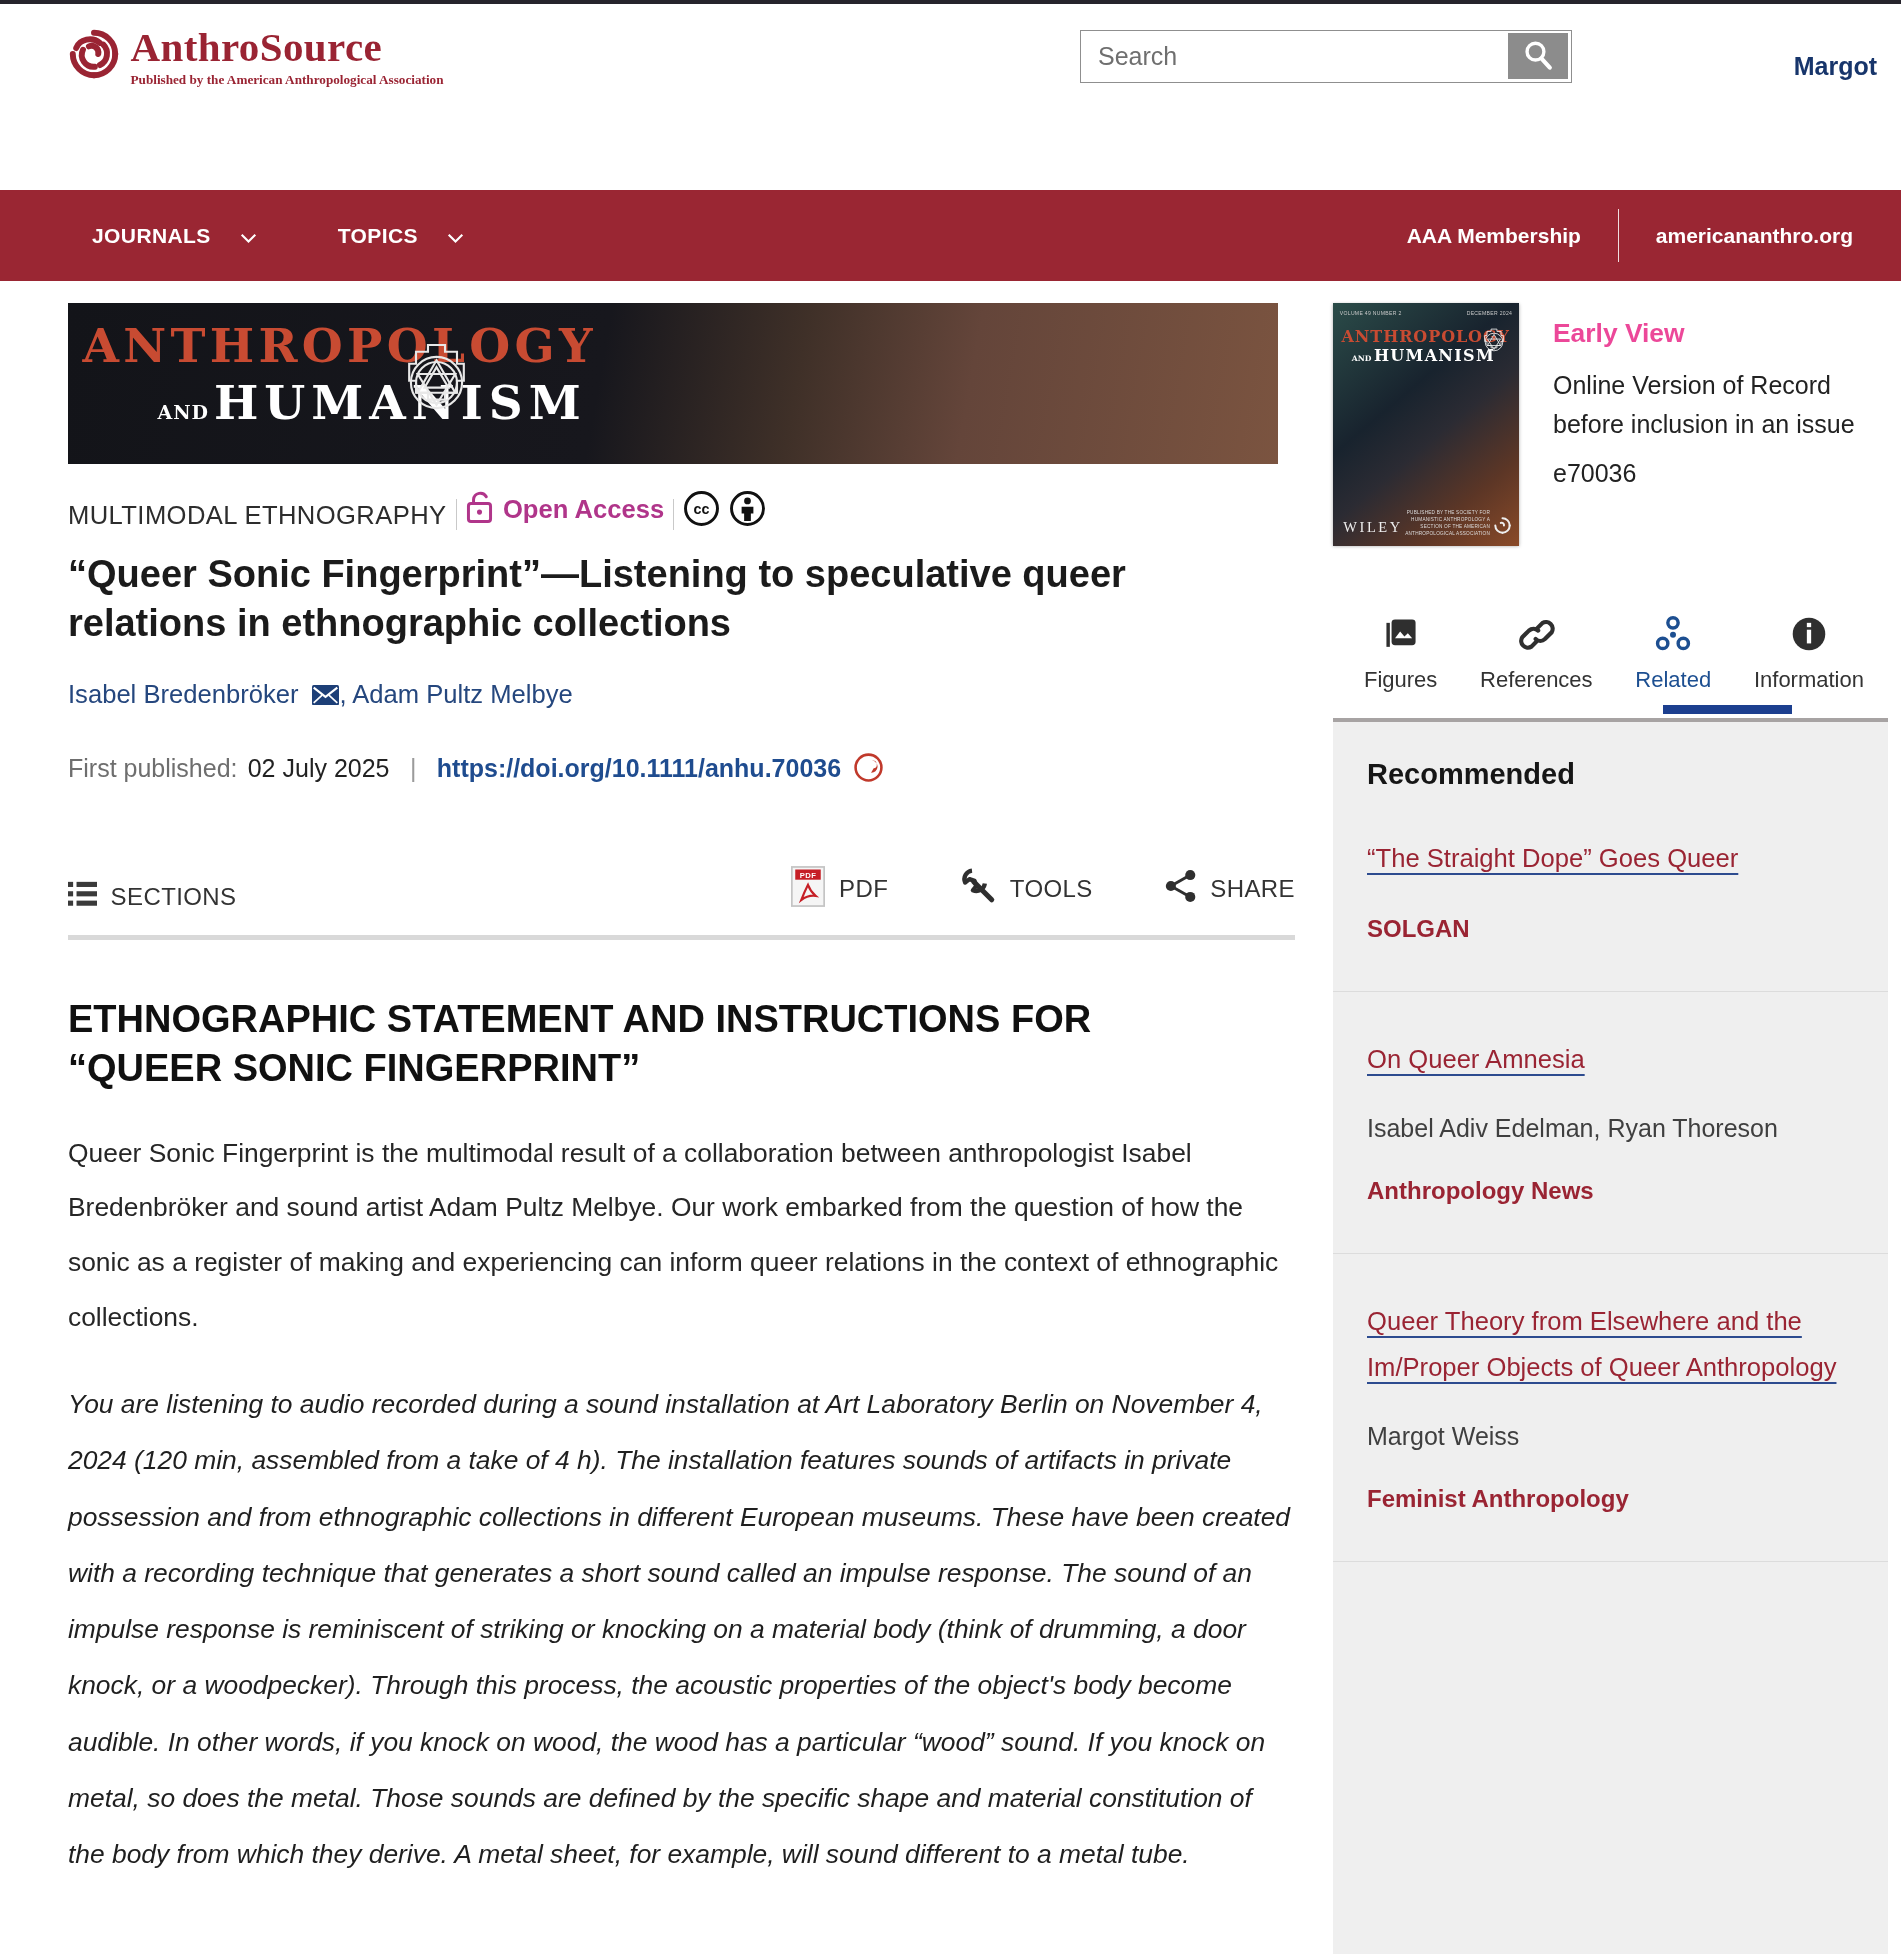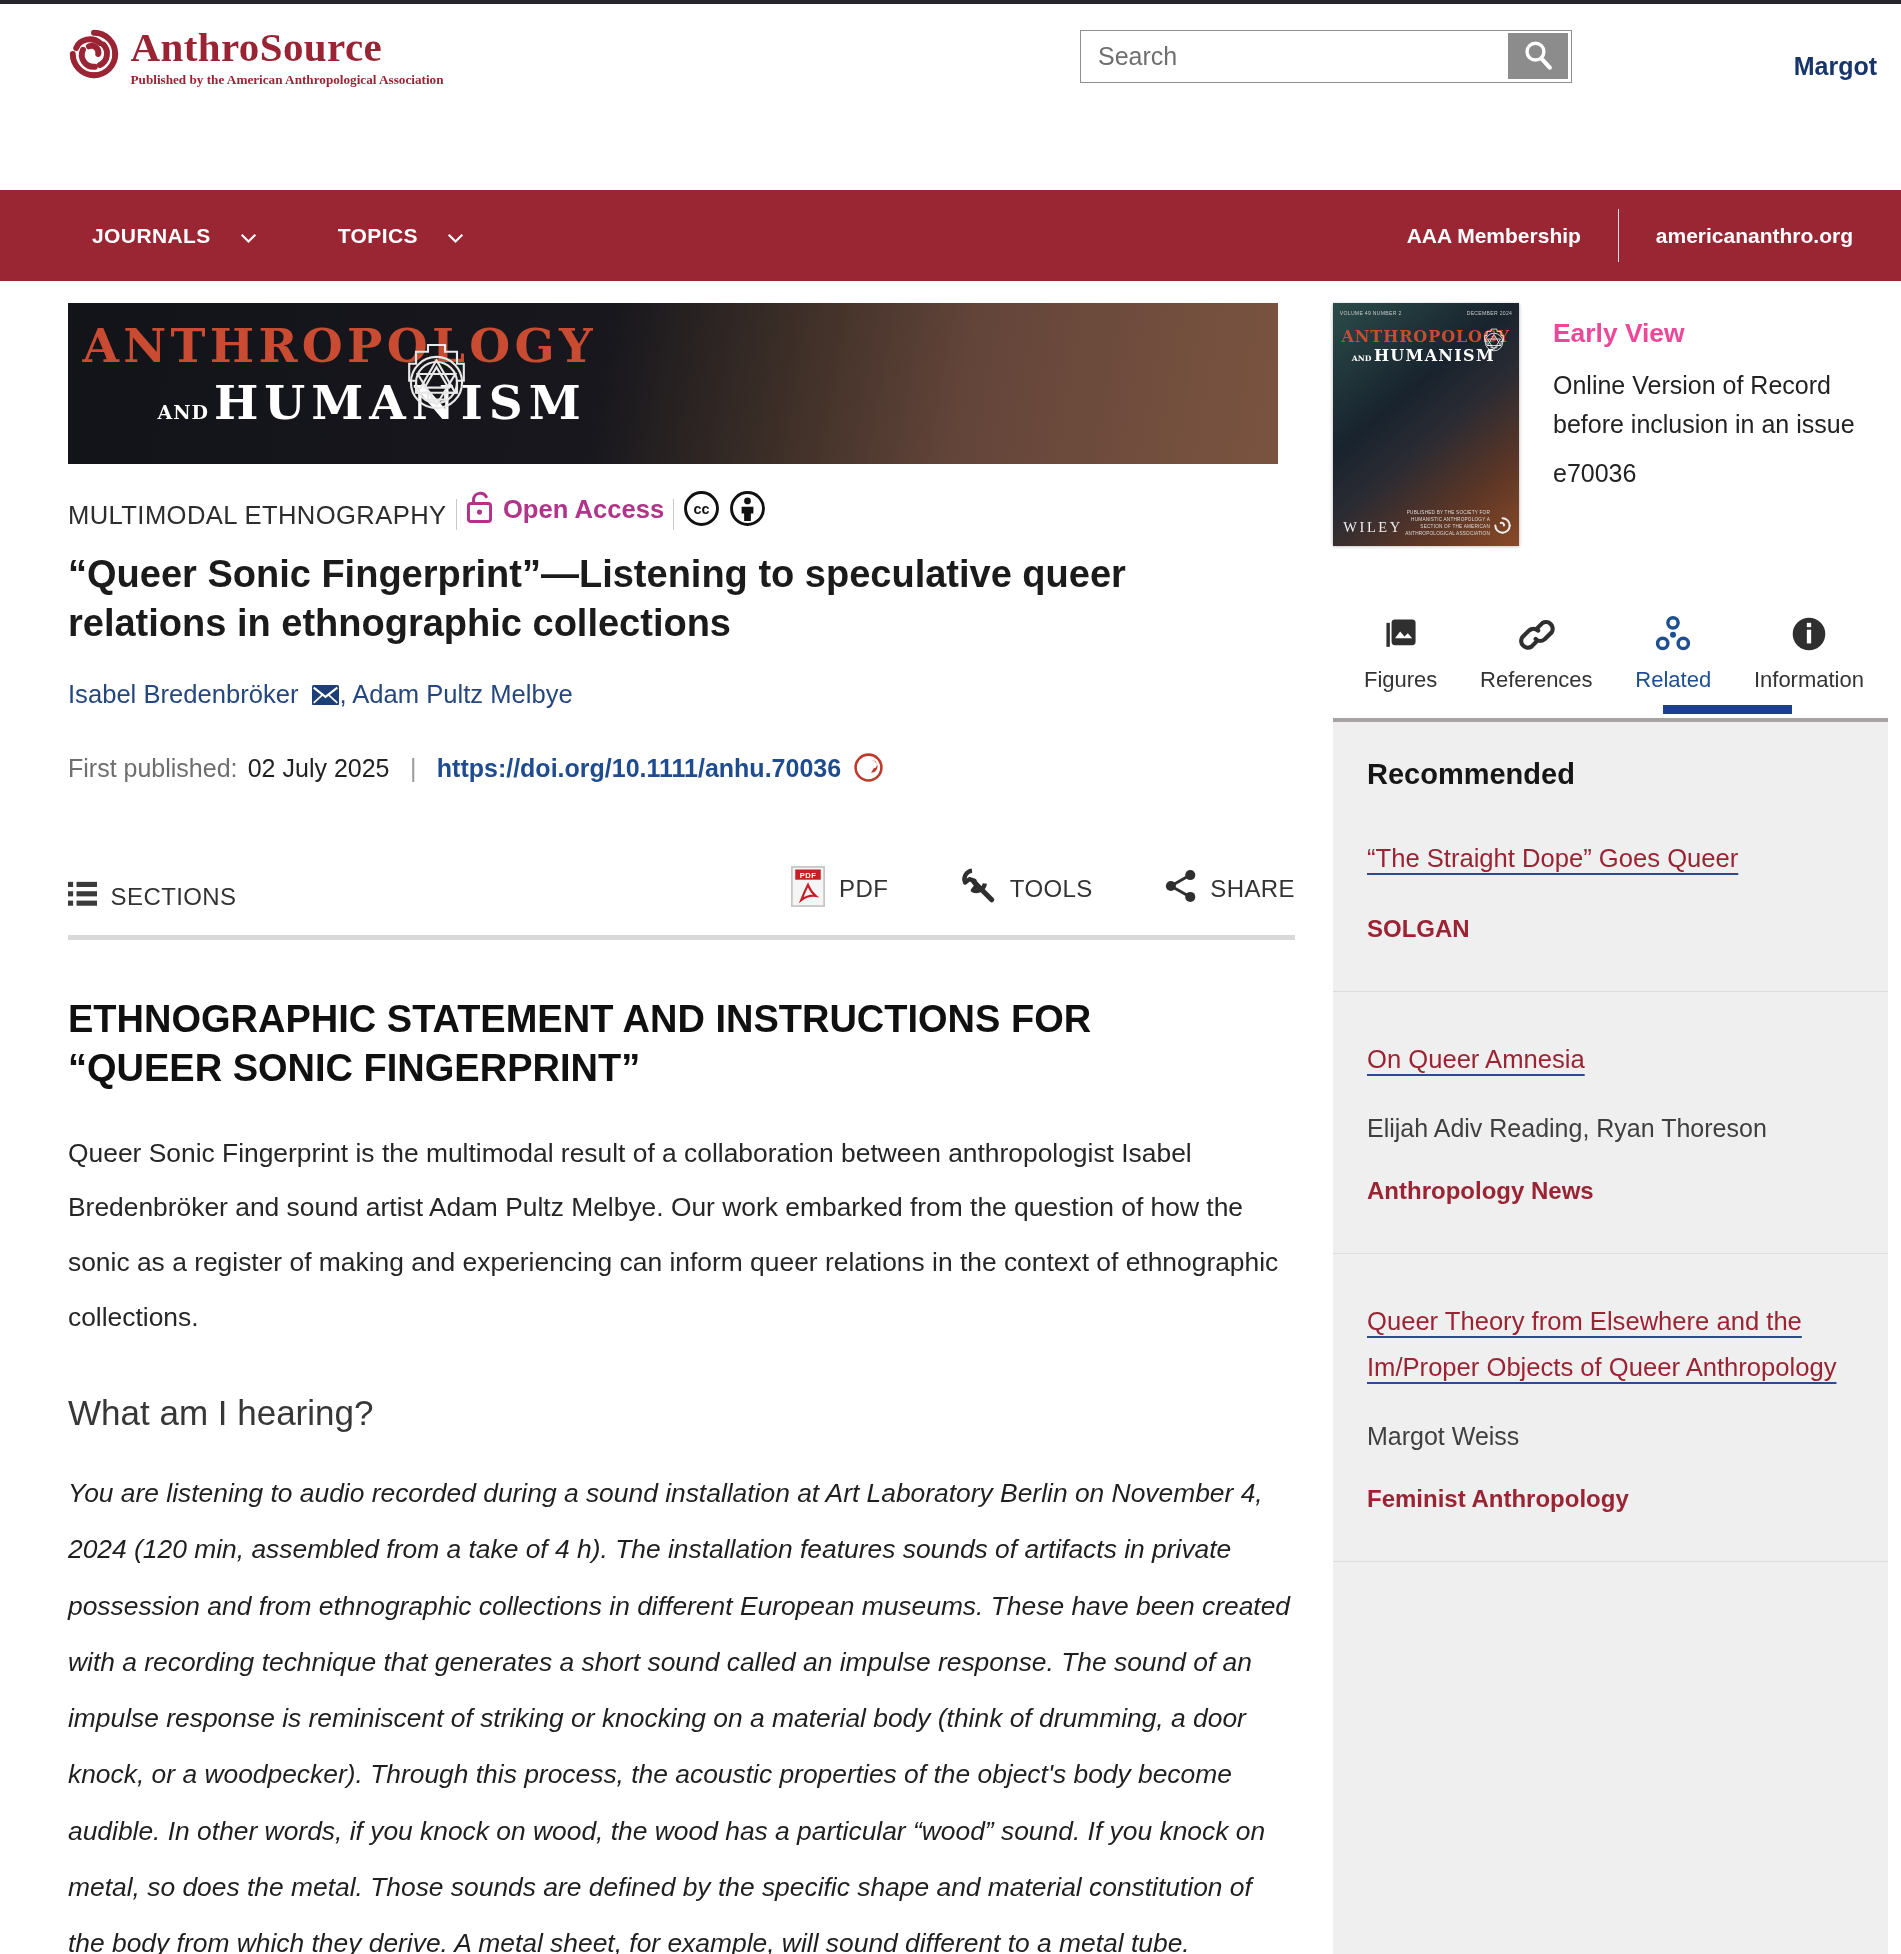--- a/index.html
+++ b/index.html
@@ -308,21 +308,20 @@
             <line x1="7" y1="20" x2="30" y2="33" stroke="#2f2f2f" stroke-width="3.5"></line>
           </svg>
         </span>
         <span>SHARE</span>
       </button>
     </div>
   </div>
 
   <h2 class="h2">ETHNOGRAPHIC STATEMENT AND INSTRUCTIONS FOR “QUEER SONIC FINGERPRINT”</h2>
   <p class="para">Queer Sonic Fingerprint is the multimodal result of a collaboration between anthropologist Isabel Bredenbröker and sound artist Adam Pultz Melbye. Our work embarked from the question of how the sonic as a register of making and experiencing can inform queer relations in the context of ethnographic collections.</p>
-  <h3 class="h3">What am I hearing?</h3>
   <p class="para para-italic">You are listening to audio recorded during a sound installation at Art Laboratory Berlin on November 4, 2024 (120 min, assembled from a take of 4 h). The installation features sounds of artifacts in private possession and from ethnographic collections in different European museums. These have been created with a recording technique that generates a short sound called an impulse response. The sound of an impulse response is reminiscent of striking or knocking on a material body (think of drumming, a door knock, or a woodpecker). Through this process, the acoustic properties of the object's body become audible. In other words, if you knock on wood, the wood has a particular “wood” sound. If you knock on metal, so does the metal. Those sounds are defined by the specific shape and material constitution of the body from which they derive. A metal sheet, for example, will sound different to a metal tube.</p>
 
 </div>
 
 <div class="sidebar">
 
   <div class="issue-row">
     <div class="cover">
       <div class="cover-head">
         <span>VOLUME 49 NUMBER 2</span>
@@ -416,21 +415,21 @@
     <div id="rec-items">
   <div class="rec-item">
     <a class="rec-title" href="#">“The Straight Dope” Goes Queer</a>
     
     <div class="rec-journal">SOLGAN</div>
   </div>
 
 
   <div class="rec-item">
     <a class="rec-title" href="#">On Queer Amnesia</a>
-    <div class="rec-authors">Elijah Adiv Reading, Ryan Thoreson</div>
+    <div class="rec-authors">Isabel Adiv Edelman, Ryan Thoreson</div>
     <div class="rec-journal">Anthropology News</div>
   </div>
 
   <div class="rec-item">
     <a class="rec-title" href="#">Queer Theory from Elsewhere and the Im/Proper Objects of Queer Anthropology</a>
     <div class="rec-authors">Margot Weiss</div>
     <div class="rec-journal">Feminist Anthropology</div>
   </div>
 
   <div class="rec-item">

